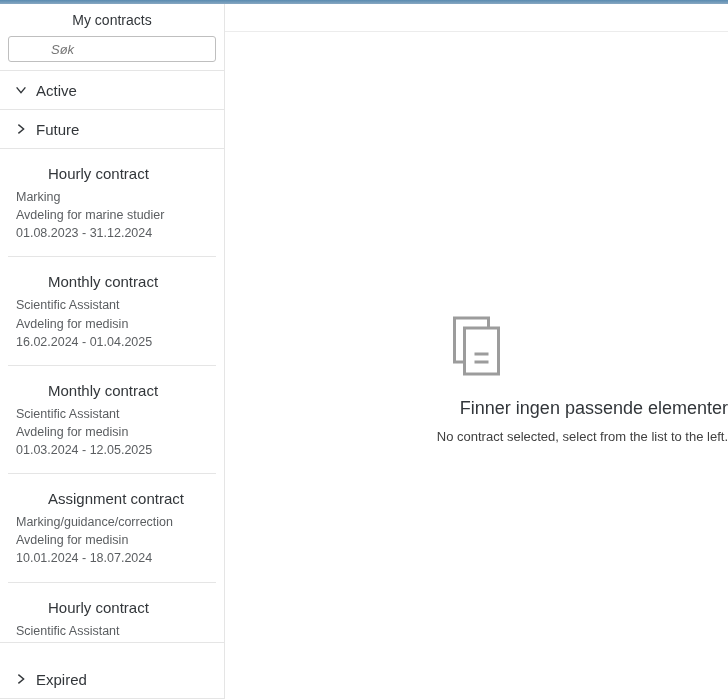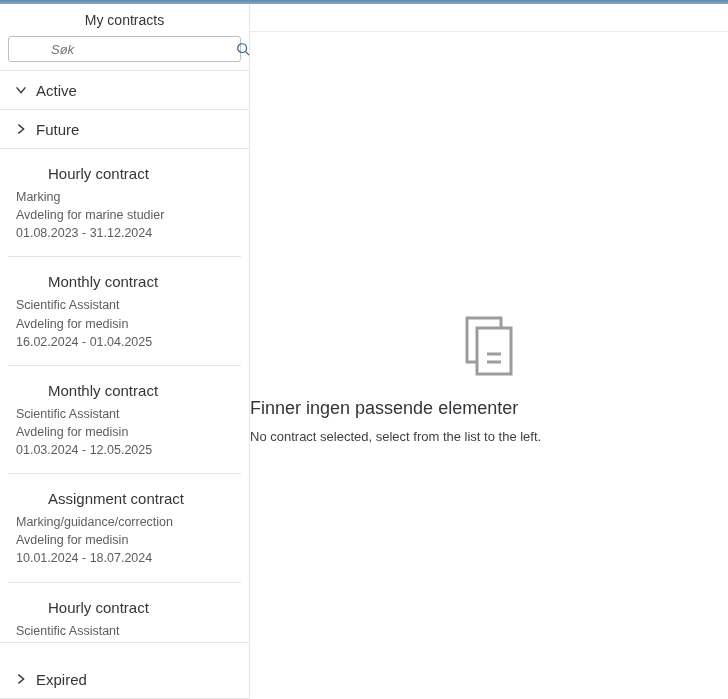--- a/index.html
+++ b/index.html
@@ -13,21 +13,21 @@
   }
   .top-bar {
     height: 4px;
     background: linear-gradient(#5a8bb0, #88a8c2);
   }
   .app {
     display: flex;
     height: calc(100% - 4px);
   }
   .sidebar {
-    width: 250px;
+    width: 225px;
     border-right: 1px solid #e5e5e5;
     display: flex;
     flex-direction: column;
     background: #fff;
   }
   .sidebar-title {
     text-align: center;
     font-size: 14px;
     color: #32363a;
     padding: 8px 0 6px;
@@ -117,21 +117,21 @@
   }
   .main-border {
     height: 28px;
     border-bottom: 1px solid #ececec;
   }
   .empty-state {
     position: absolute;
     top: 54%;
     left: 50%;
     transform: translate(-50%, -50%);
-    text-align: left;
+    text-align: right;
     width: 100%;
   }
   .es-icon {
     margin: 0 auto 20px;
     width: 56px; height: 64px;
     color: #9c9c9c;
   }
   .es-title {
     font-size: 18px;
     color: #32363a;

